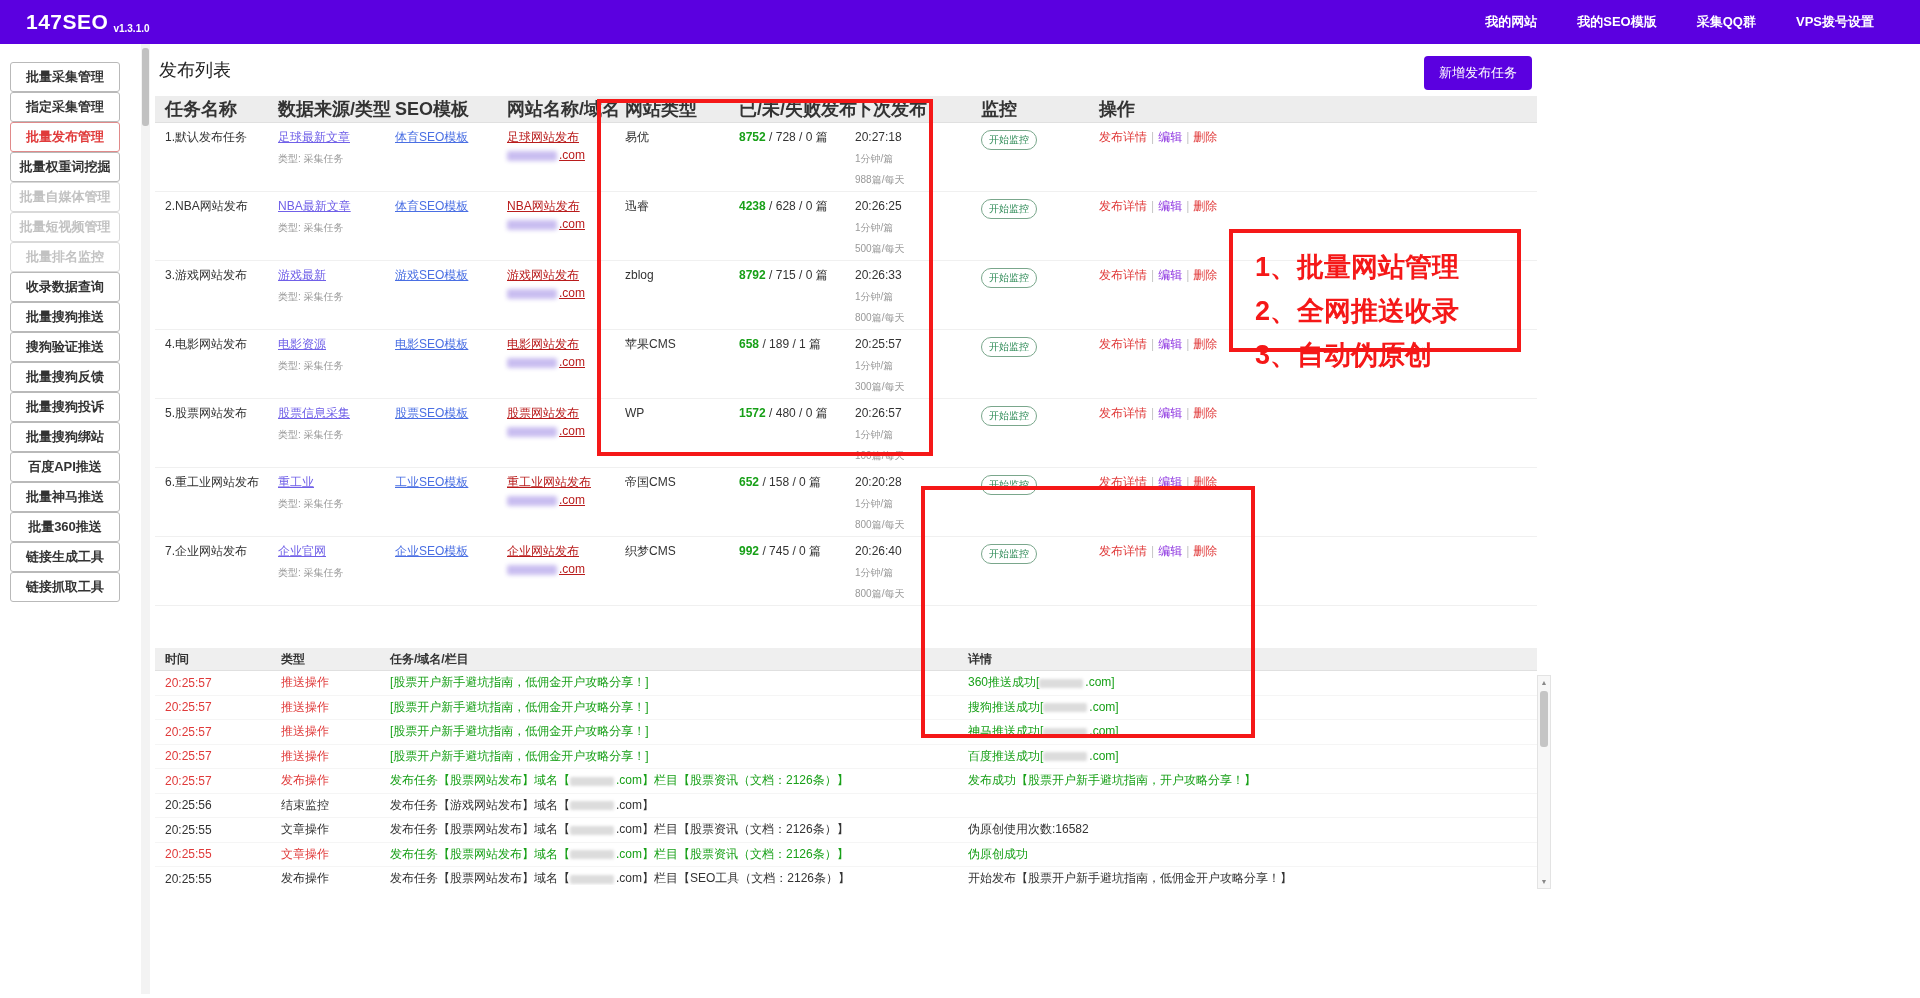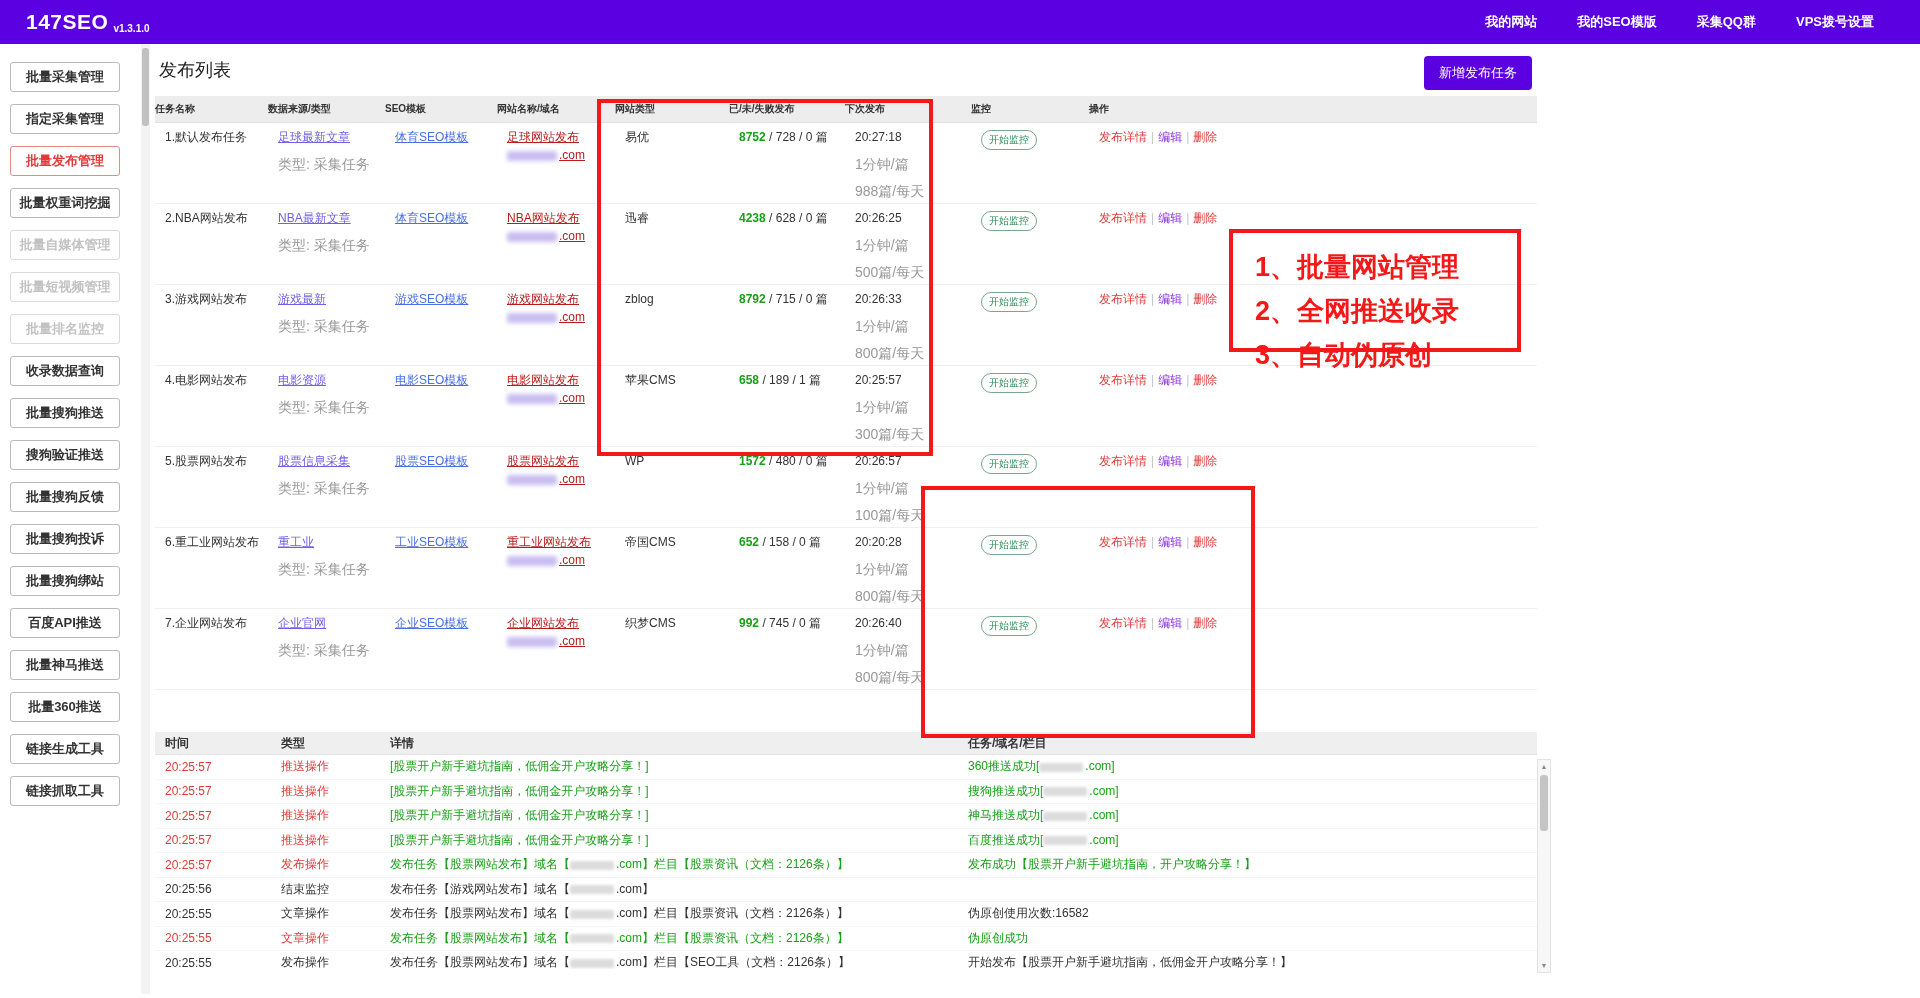--- a/index.html
+++ b/index.html
@@ -11,46 +11,46 @@
   .brand { font-size:21px; font-weight:bold; letter-spacing:.5px; }
   .version { font-size:10px; font-weight:bold; margin-left:5px; margin-top:12px; }
   .topnav { margin-left:auto; display:flex; }
   .topnav .navitem { color:#fff; font-size:13px; font-weight:bold; padding:10px 20px; cursor:pointer; white-space:nowrap; }
 
   
   .layout { display:flex; height:950px; }
 
   
   .sidebar { width:150px; flex:none; position:relative; padding:18px 0 0 10px; background:#fff; }
-  .side-btn { display:block; width:110px; height:30px; margin-bottom:12px; background:#fff;
+  .side-btn { display:block; width:110px; height:30px; background:#fff;
               border:1px solid #b9b9b9; border-radius:3px; font-family:inherit;
               font-size:13px; font-weight:bold; color:#333; cursor:pointer; text-align:center; line-height:26px; }
   .side-btn.active { color:#e03a3a; border-color:#e08a8a; }
   .side-btn.disabled { color:#c2c2c2; border-color:#d9d9d9; }
   .side-scroll { position:absolute; right:0; top:0; width:9px; height:100%; background:#f3f3f3; }
   .side-thumb { position:absolute; left:1px; top:4px; width:7px; height:78px; background:#c1c1c1; border-radius:3px; }
 
   
   .main { flex:1; position:relative; padding:14px 0 0 5px; }
   .page-title { font-size:18px; color:#222; font-weight:normal; margin:0 0 14px 4px; }
   .add-btn { position:absolute; top:12px; right:388px; background:#5b00e0; color:#fff; border:none;
              border-radius:4px; font-family:inherit; font-size:13px; padding:8px 15px; cursor:pointer; }
 
   
   .ptable { width:1382px; }
   .phead, .prow { display:grid; grid-template-columns:113px 117px 112px 118px 114px 116px 126px 118px 1fr; }
   .phead { background:#ededed; height:27px; align-items:center; border-bottom:1px solid #e0e0e0; }
-  .phead .hcell { font-weight:bold; font-size:10px; white-space:nowrap; }
+  .phead .hcell { font-weight:bold; font-size:18px; padding-left:10px; white-space:nowrap; }
   .prow { min-height:45px; align-items:start; border-bottom:1px solid #f0f0f0; padding:7px 0 4px 0; }
   .cell { padding-left:10px; font-size:12px; line-height:15px; }
   .lnk { text-decoration:underline; cursor:pointer; }
   .lnk.src { color:#7060e8; }
   .lnk.tpl { color:#4a6fe3; }
   .lnk.site { color:#b91c1c; }
-  .subnote { font-size:14px; color:#999; margin-top:12px; white-space:nowrap; }
+  .subnote { font-size:10px; color:#999; margin-top:6px; white-space:nowrap; }
   .redact { display:inline-block; width:50px; height:10px; background:#c9bdf0; border-radius:2px;
             filter:blur(2px); vertical-align:middle; margin-right:2px; }
   .redact.sm { width:44px; height:9px; background:#dcdcdc; filter:blur(1.5px); }
   .done { color:#18a018; font-weight:bold; }
   .monitor-btn { font-family:inherit; font-size:10px; color:#2e8b57; background:#fff;
                  border:1px solid #7aa78c; border-radius:10px; padding:2px 7px; cursor:pointer; }
   .ops { white-space:nowrap; }
   .op { cursor:pointer; text-decoration:none; font-size:12px; }
   .op.red { color:#e03a3a; }
   .op.purple { color:#8b30e0; }
@@ -277,22 +277,22 @@
         <div class="cell ops">
           <a class="op red">发布详情</a><span class="sep">|</span><a class="op purple">编辑</a><span class="sep">|</span><a class="op red">删除</a>
         </div>
       </div>
     </div>
 
     <div class="log-wrap">
       <div class="lhead">
         <div class="hcell">时间</div>
         <div class="hcell">类型</div>
+        <div class="hcell">任务/域名/栏目</div>
         <div class="hcell">详情</div>
-        <div class="hcell">任务/域名/栏目</div>
       </div>
       <div class="log-body">
 
         <div class="lrow tone-alert">
           <div class="lc time">20:25:57</div>
           <div class="lc type">推送操作</div>
           <div class="lc task"><span>[股票开户新手避坑指南，低佣金开户攻略分享！]</span></div>
           <div class="lc detail"><span>360推送成功[</span><span class="redact sm"></span><span>.com]</span></div>
         </div>
 

